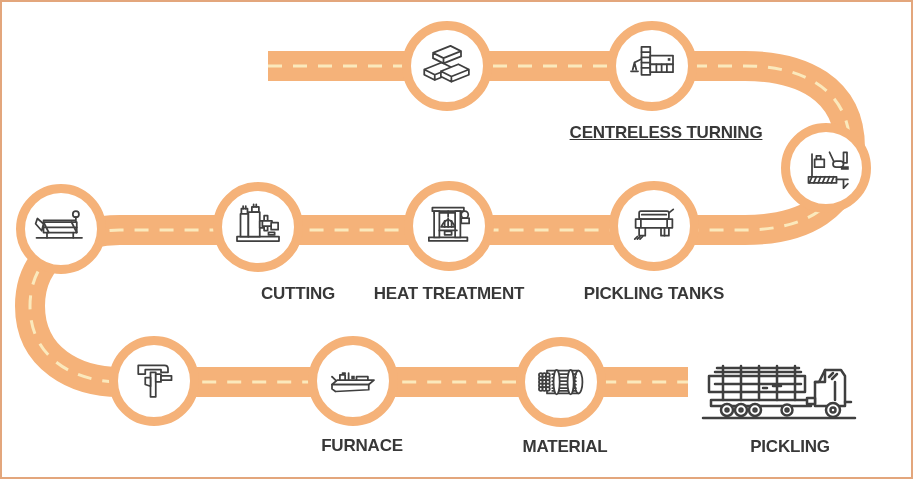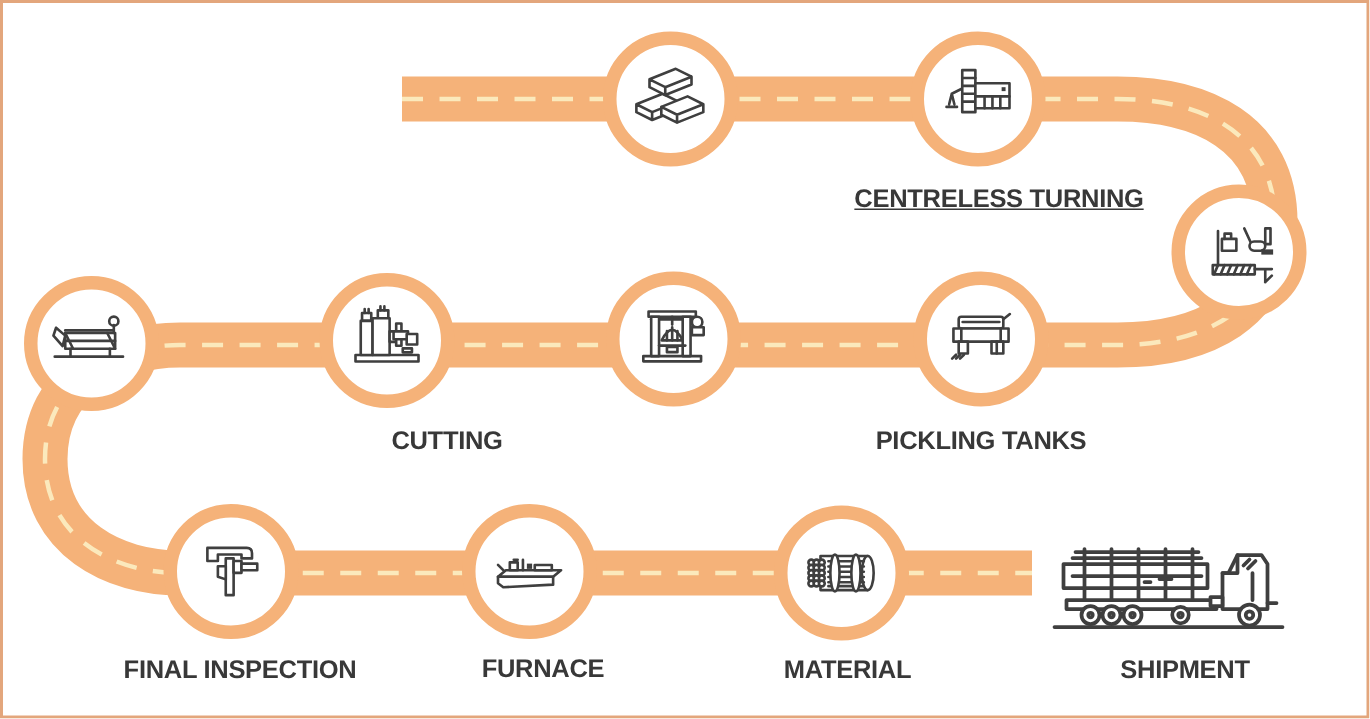--- a/index.html
+++ b/index.html
@@ -151,20 +151,21 @@
         <path class="ic" d="M31 15 V21"></path>
         <path class="icf" d="M23 33 Q31 17 39 33 Z"></path>
         <path class="ic" d="M27 26 V33 M31 23 V33 M35 26 V33"></path>
         <path class="ic" d="M21 37 H41"></path>
         <rect class="icf" x="27" y="38" width="8" height="4"></rect>
         <circle class="icf" cx="50" cy="19" r="4"></circle>
         <rect class="icf" x="46" y="23" width="9" height="6"></rect>
       </svg>
     </span>
   </div>
+  <div class="node-label" style="left:447px;top:282px;">HEAT TREATMENT</div>
 
   <div class="node-circle" style="left:607px;top:179px;">
     <span class="icon">
       <svg width="56" height="56" viewBox="0 0 64 64">
         <path class="ic" d="M49 17 L54 13"></path>
         <rect class="icf" x="15" y="15" width="34" height="9" rx="2"></rect>
         <path class="ic" d="M18 19 H46"></path>
         <rect class="icf" x="11" y="24" width="42" height="10"></rect>
         <path class="ic" d="M17 24 V34 M47 24 V34"></path>
         <rect class="icf" x="15" y="34" width="7" height="9"></rect>
@@ -180,21 +181,20 @@
     <span class="icon">
       <svg width="56" height="56" viewBox="0 0 64 64">
         <path class="icf" d="M14 14 H44 Q48 14 48 18 V22 H40 V19 H22 V24 H14 Z"></path>
         <rect class="icf" x="28" y="22" width="6" height="28"></rect>
         <path class="icf" d="M22 28 H28 V38 L22 36 Z"></path>
         <path class="icf" d="M34 24 H40 V33 H34 Z"></path>
         <rect class="icf" x="40" y="26" width="12" height="5"></rect>
       </svg>
     </span>
   </div>
-  <div class="node-label" style="left:158px;top:435px;">FINAL INSPECTION</div>
 
   <div class="node-circle" style="left:306px;top:334px;">
     <span class="icon">
       <svg width="56" height="56" viewBox="0 0 64 64">
         <path class="icf" d="M8 36 L50 36 L56 31 L14 31 Z"></path>
         <path class="icf" d="M8 36 L50 36 L50 42 L12 44 L8 41 Z"></path>
         <path class="ic" d="M12 31 L8 27"></path>
         <rect class="icf" x="17" y="25" width="6" height="6"></rect>
         <path class="ic" d="M20 23 H23 M27 23 V31"></path>
         <rect class="ics" x="30" y="26" width="4" height="4"></rect>
@@ -251,15 +251,15 @@
       <circle class="tkf" cx="88" cy="62" r="5.5"></circle>
         <circle class="tk" cx="88" cy="62" r="1.5"></circle>
       <path class="tkf" d="M116 58 V34 H120 L126 22 H142 L146 28 V58 Z"></path>
       <path class="tk" d="M126 22 V34 H116 M136 34 V52 M130 29 l4 -4 M133 31 l5 -5"></path>
       <rect class="tkf" x="108" y="50" width="8" height="6"></rect>
       <circle class="tkf" cx="134" cy="62" r="7"></circle>
         <circle class="tk" cx="134" cy="62" r="2.5"></circle>
       <path class="tk" d="M146 54 h6"></path>
     </svg>
   </div>
-  <div class="node-label" style="left:788px;top:435px;">SHIPMENT</div>
+  <div class="node-label" style="left:788px;top:435px;">PICKLING</div>
 
 </div>
 
 </body></html>

